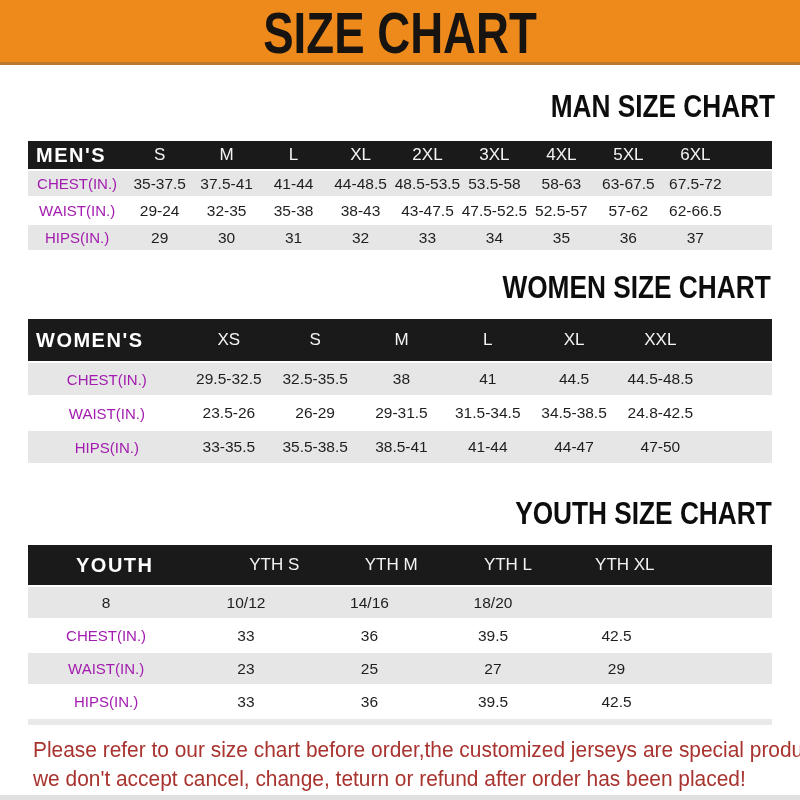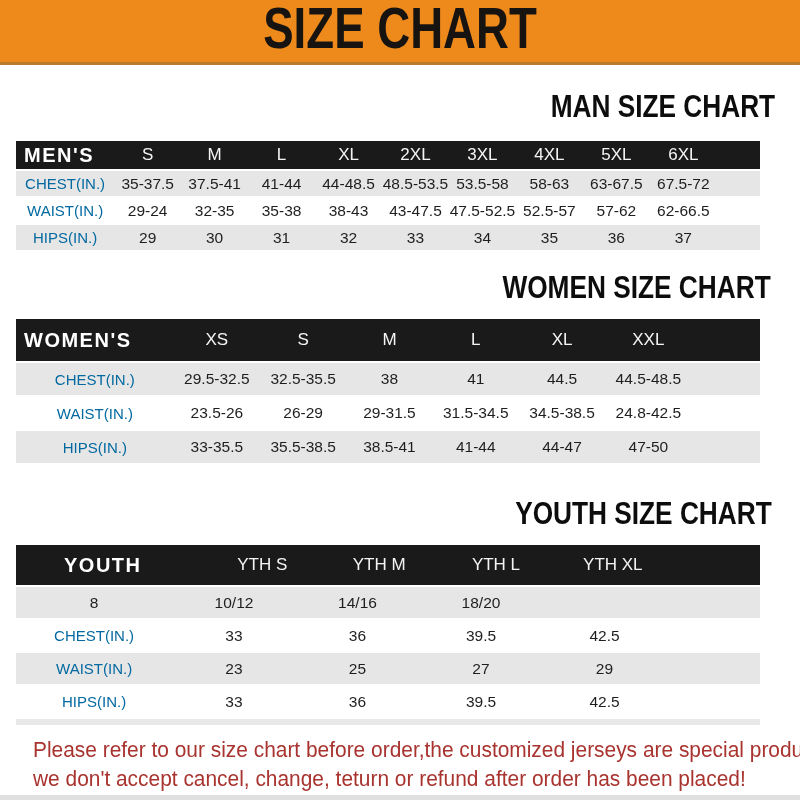--- a/index.html
+++ b/index.html
@@ -6,38 +6,38 @@
   body {
     width:800px; height:800px; position:relative;
     background:#ffffff;
     font-family:"Liberation Sans", sans-serif;
     overflow:hidden;
   }
   
   .banner {
     height:62px; background:#ee8a1c;
     border-bottom:3px solid #b97a2e;
-    display:flex; align-items:flex-start; justify-content:center;
+    display:flex; align-items:flex-end; justify-content:center;
   }
   .banner-title {
     font-size:57px; font-weight:800; color:#161311;
     transform:scaleX(0.80); letter-spacing:0px; white-space:nowrap;
     line-height:1;
   }
   
   .section-heading { text-align:right; height:35px; line-height:35px; }
   .heading-man   { margin:24px 0 17px 0; }
   .heading-women { margin:20px 0 14px 0; }
   .heading-youth { margin:33px 0 14px 0;text-decoration:underline; }
   .heading-text {
     display:inline-block; font-size:32px; font-weight:800; color:#0d0d0d;
     transform:scaleX(0.82); white-space:nowrap; line-height:35px;
   }
   
-  .size-table { margin:0 16px; width:744px; }
+  .size-table { margin:0 28px; width:744px; }
   .tgrid { display:grid; align-items:center; }
   .men-grid   { grid-template-columns:13.2% repeat(9, 9%) 1fr; }
   .women-grid { grid-template-columns:21.2% repeat(6, 11.6%) 1fr; }
   .youth-grid { grid-template-columns:21% repeat(4, 16.6%) 1fr; }
   .thead {
     background:#1a1a1a; color:#ffffff; margin-bottom:2px;
   }
   .thead-men   { height:28px; }
   .thead-women { height:42px; }
   .thead-youth { height:40px;padding-left:40px; }
@@ -45,21 +45,21 @@
     font-weight:700; font-size:20px; letter-spacing:1.5px;
     padding-left:8px; color:#ffffff; white-space:nowrap;
   }
   .col-header { text-align:center; font-size:17px; font-weight:400; color:#f4f4f4; }
   .trow { margin-bottom:2px; }
   .trow-men   { height:25px; }
   .trow-women { height:32px; }
   .trow-youth { height:31px; }
   .gray  { background:#e6e6e6; }
   .white { background:#ffffff; }
-  .row-label { text-align:center; font-size:15px; color:#0369a1; white-space:nowrap; }
+  .row-label { text-align:center; font-size:15px; color:#a21caf; white-space:nowrap; }
   .cell { text-align:center; font-size:15.5px; color:#1e1e1e; white-space:nowrap; }
   .spacer { min-height:1px; }
   .table-bottom-strip { height:6px; background:#e9e9e9; margin-top:1px; }
   
   .footer { margin-top:10px; padding-left:33px; }
   .footer-line {
     font-size:22px; line-height:29px; color:#a8332f; font-weight:400;
     transform:scaleX(0.95); transform-origin:left center; white-space:nowrap;
   }
   .bottom-strip {

